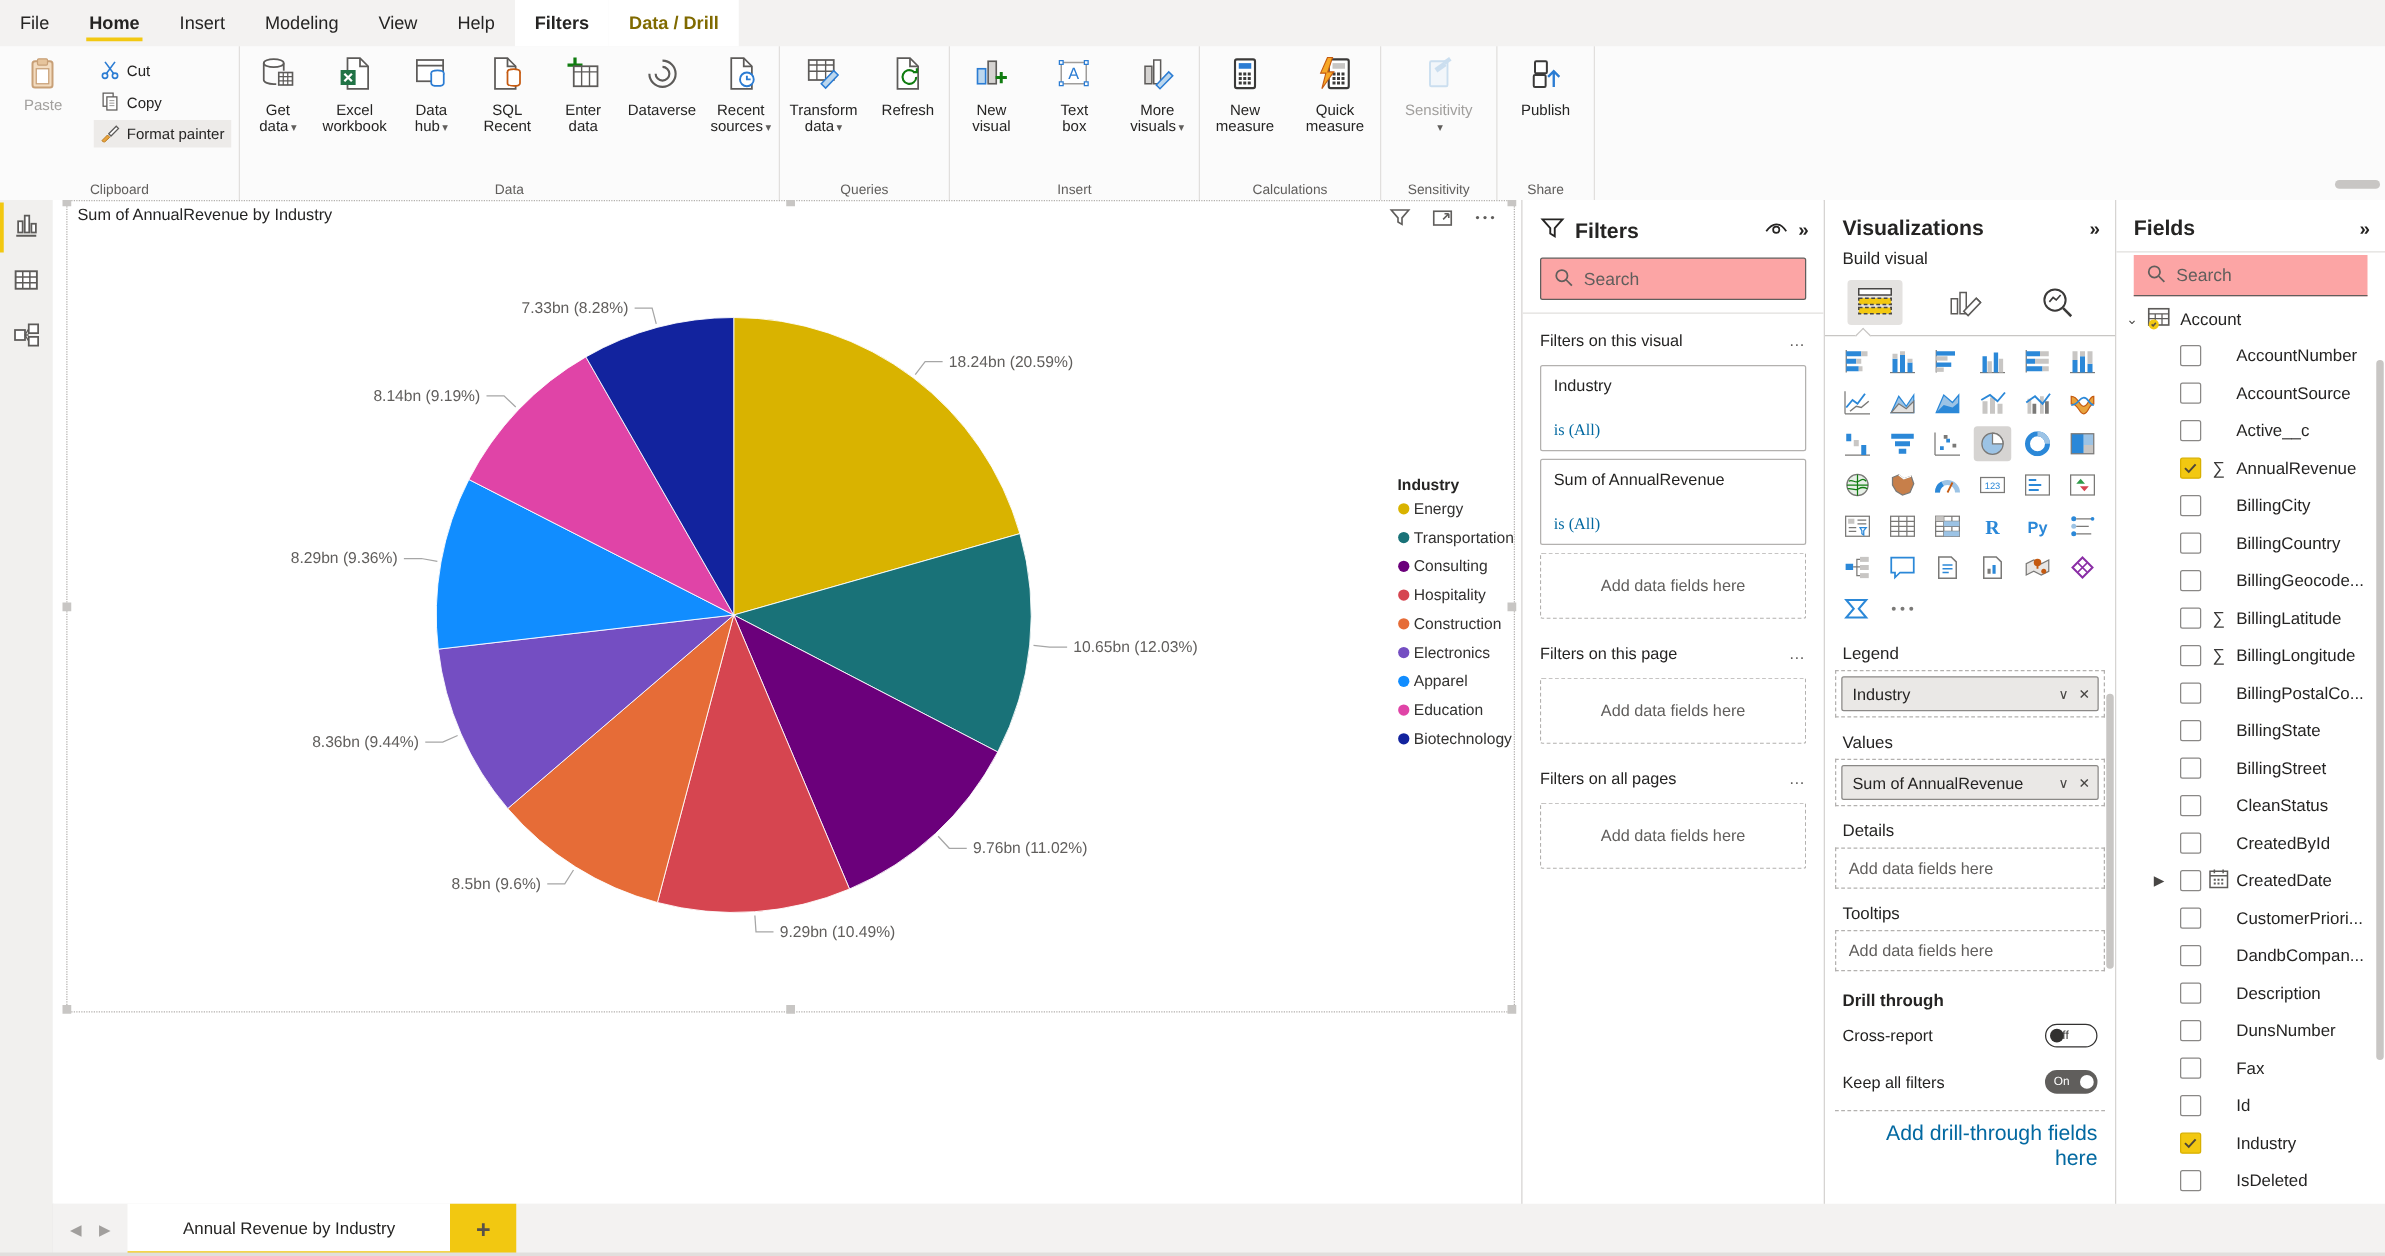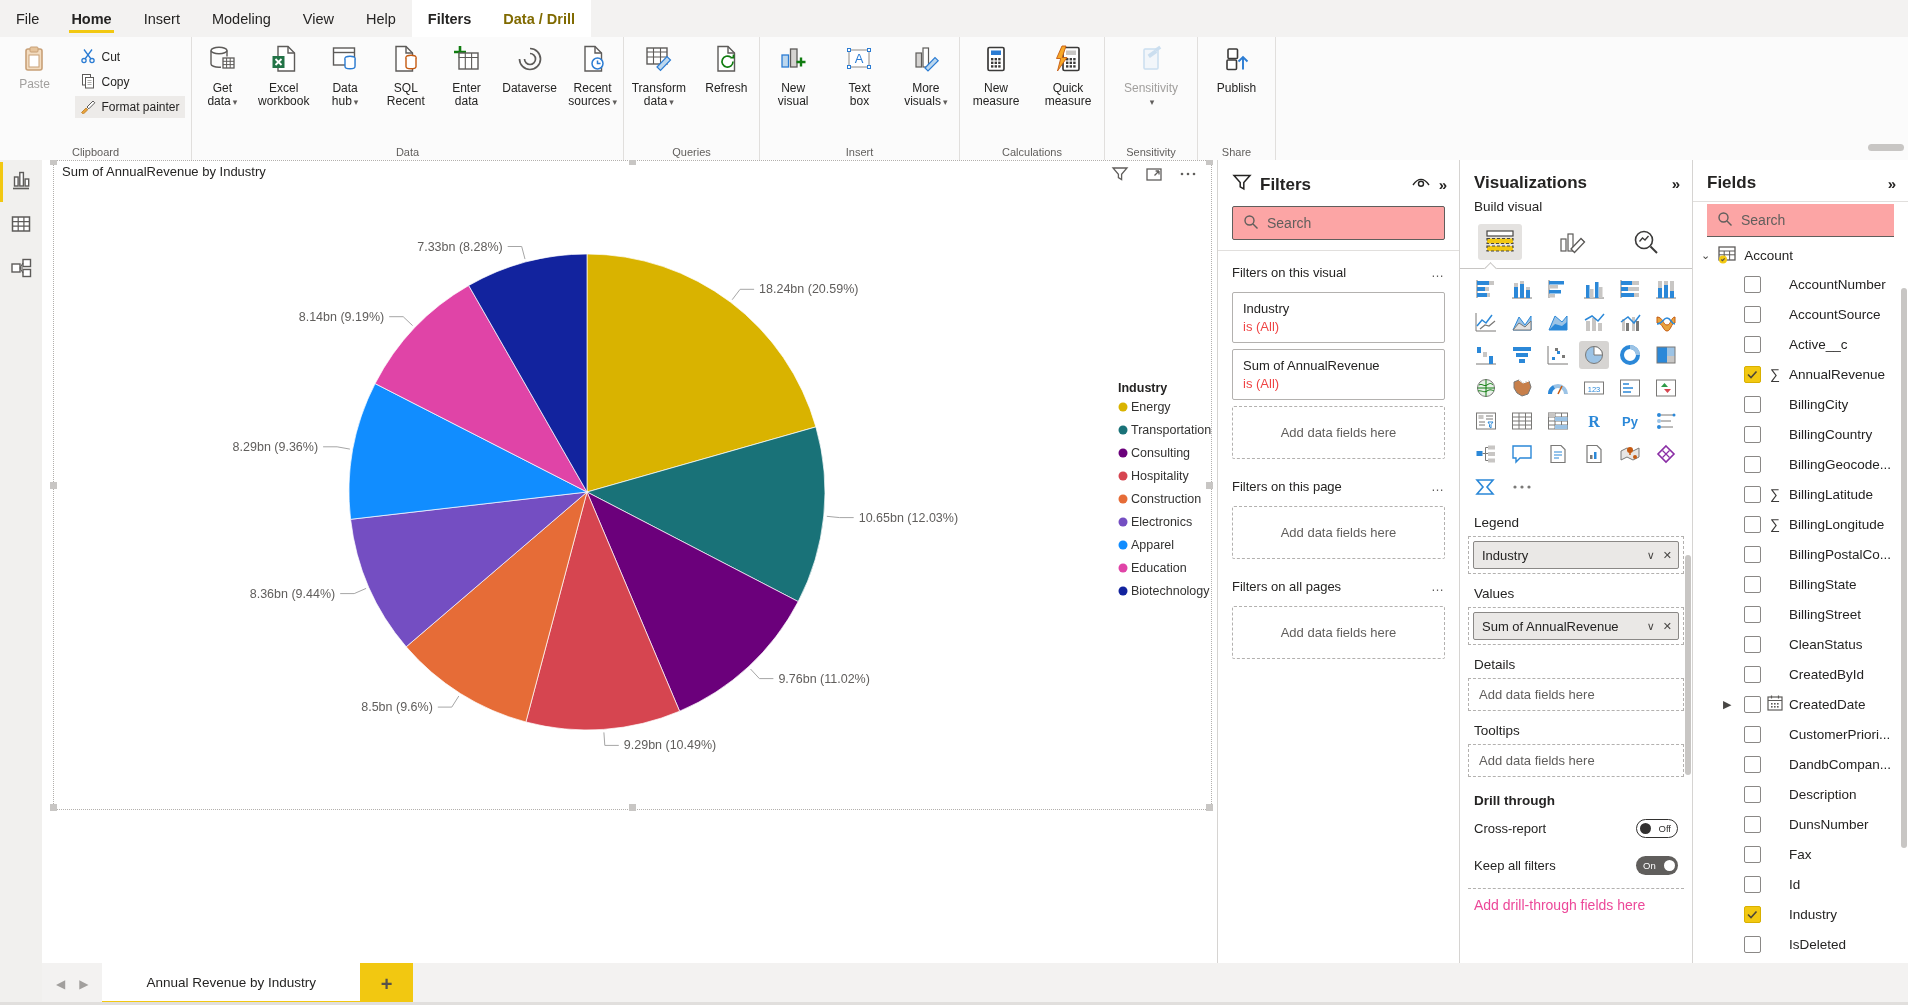--- a/index.html
+++ b/index.html
@@ -49,21 +49,21 @@
   .pane-header{display:flex;align-items:center;gap:8px;padding:13px 14px 8px 14px;font-size:17px;font-weight:bold;color:#252423;}
   .pane-header .spacer{flex:1;}
   .collapse-ic{color:#252423;font-size:15px;letter-spacing:-2px;}
   .searchbox{margin:2px 14px 10px 14px;height:32px;border:1px solid #605e5c;border-radius:2px;
              display:flex;align-items:center;gap:8px;padding:0 10px;color:#605e5c;font-size:14px;background:#fca5a5;}
   .searchbox.underline{border:none;border-bottom:1px solid #605e5c;border-radius:0;margin-bottom:4px;}
   .hr{border-top:1px solid #e1dfdd;margin:0;}
   .section-row{display:flex;align-items:center;padding:14px 14px 6px 14px;font-size:13px;color:#252423;}
   .section-row .dots{margin-left:auto;color:#605e5c;letter-spacing:1px;}
   .fcard{margin:6px 14px;border:1px solid #b3b1af;border-radius:2px;padding:8px 10px;font-size:13px;background:#fff;}
-  .fcard .cond{color:#ef4444;margin-top:3px;}
+  .fcard .cond{color:#0369a1;margin-top:20px;font-family:Liberation Serif, serif;}
   .fcard.dashed{border-style:dashed;color:#605e5c;text-align:center;padding:18px 8px;}
   
   .viz-sub{padding:4px 14px 6px 14px;font-size:13.5px;color:#252423;}
   .viz-tabs{display:flex;justify-content:space-between;padding:2px 24px 0 18px;align-items:center;height:40px;}
   .viz-tab{width:44px;height:36px;display:flex;align-items:center;justify-content:center;border-radius:3px;}
   .viz-tab.sel{background:#e4e2e0;}
   .viz-divider{position:relative;border-top:1px solid #c8c6c4;margin:6px 0 4px 0;}
   .viz-divider .notch{position:absolute;left:26px;top:-5px;width:8px;height:8px;background:#fff;
                       border-left:1px solid #c8c6c4;border-top:1px solid #c8c6c4;transform:rotate(45deg);}
   #viz-gallery{display:grid;grid-template-columns:repeat(6,1fr);padding:2px 8px 4px 8px;row-gap:5px;}
@@ -73,25 +73,25 @@
   .well{margin:2px 8px;border:1px dashed #b3b1af;padding:4px 4px;min-height:30px;box-sizing:border-box;}
   .pill{background:#eae8e6;border:1px solid #8a8886;border-radius:2px;height:26px;display:flex;align-items:center;
         padding:0 6px 0 8px;font-size:13px;color:#252423;}
   .pill .pright{margin-left:auto;display:flex;gap:8px;color:#484644;font-size:11px;align-items:center;}
   .well .ph{color:#605e5c;font-size:13px;padding:4px 6px;}
   .drill-title{padding:14px 14px 2px 14px;font-size:13.5px;font-weight:bold;color:#252423;}
   .toggle-row{display:flex;align-items:center;padding:9px 14px;font-size:13px;color:#252423;}
   .tgl{margin-left:auto;width:42px;height:19px;border-radius:10px;position:relative;font-size:9.5px;box-sizing:border-box;}
   .tgl.off{border:1px solid #323130;background:#fff;color:#323130;}
   .tgl.off .knob{position:absolute;left:3px;top:3px;width:11px;height:11px;border-radius:50%;background:#323130;}
-  .tgl.off .tlbl{position:absolute;right:6px;top:3px;}
+  .tgl.off .tlbl{position:absolute;right:22px;top:3px;}
   .tgl.on{background:#605e5c;color:#fff;}
   .tgl.on .knob{position:absolute;right:3px;top:4px;width:11px;height:11px;border-radius:50%;background:#fff;}
   .tgl.on .tlbl{position:absolute;left:7px;top:4px;}
-  .drill-footer{border-top:1px dashed #b3b1af;margin:4px 8px 0 8px;padding:8px 6px;font-size:14px;color:#ec4899;}
+  .drill-footer{border-top:1px dashed #b3b1af;margin:4px 8px 0 8px;padding:8px 6px;font-size:17px;color:#0369a1;text-align:right;}
   .vscroll{position:absolute;right:1px;top:395px;width:6px;height:220px;border-radius:3px;background:#c8c6c4;}
   
   .table-row{display:flex;align-items:center;gap:6px;height:28px;padding-left:8px;font-size:13.5px;}
   .field-row{display:flex;align-items:center;height:30px;font-size:13.5px;color:#252423;}
   .field-row .cb{flex:0 0 auto;width:17px;height:17px;border:1px solid #8a8886;border-radius:2px;background:#fff;
                  margin-left:51px;box-sizing:border-box;display:flex;align-items:center;justify-content:center;}
   .field-row .cb.checked{background:#F2C811;border-color:#d8b000;}
   .field-row .exp{position:absolute;margin-left:30px;color:#484644;font-size:11px;}
   .field-row .sigma{width:20px;text-align:center;font-size:14px;color:#3b3a39;margin-left:4px;}
   .field-row .gap{width:20px;margin-left:4px;}

